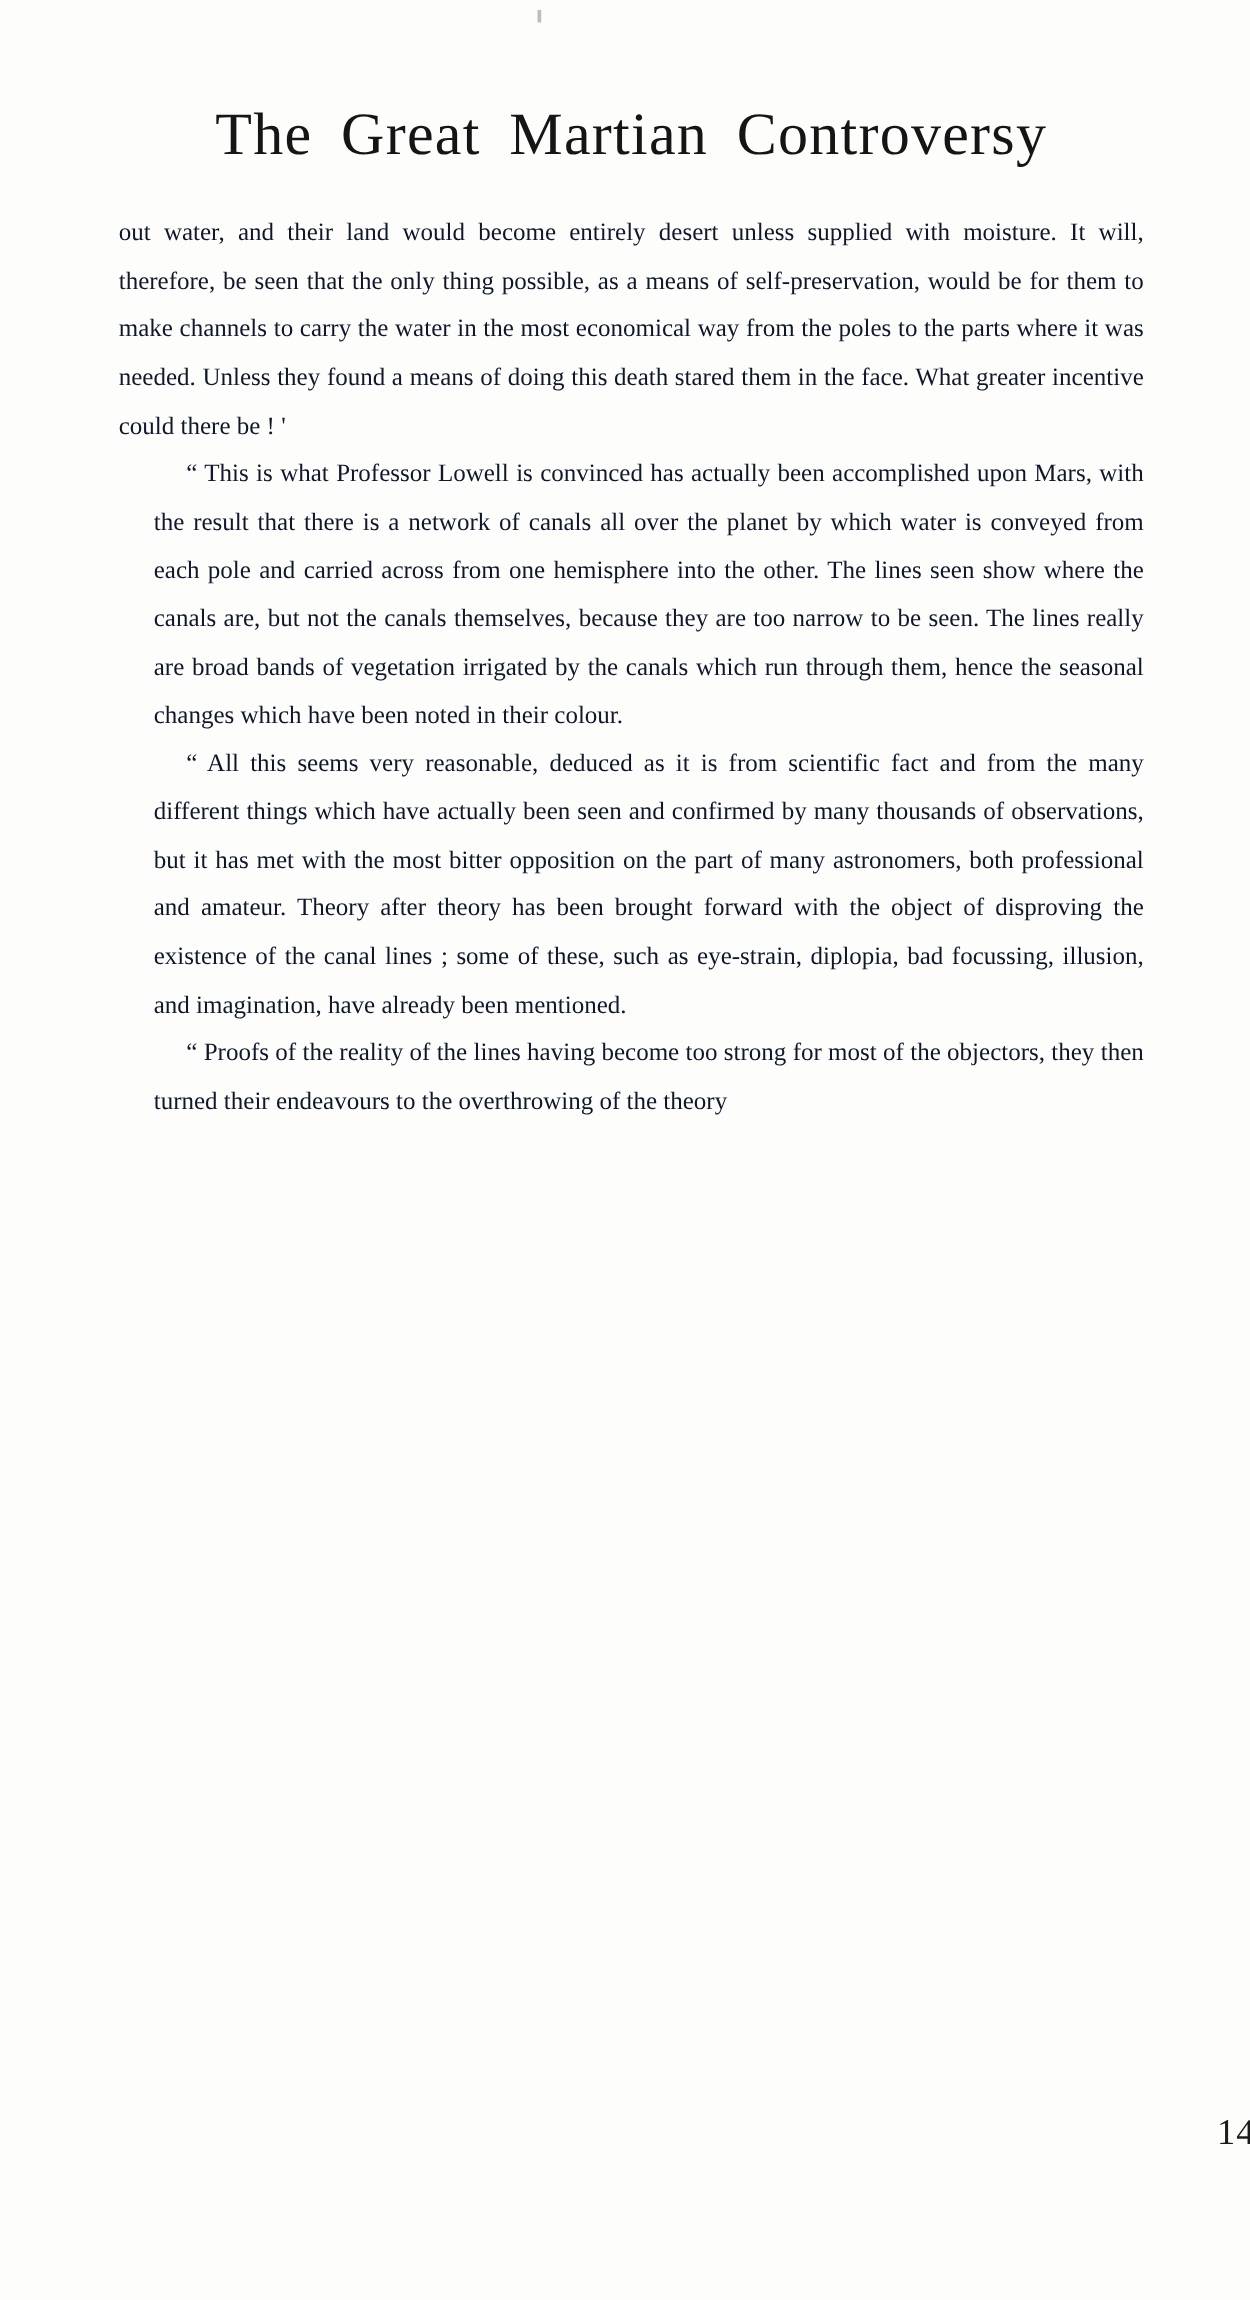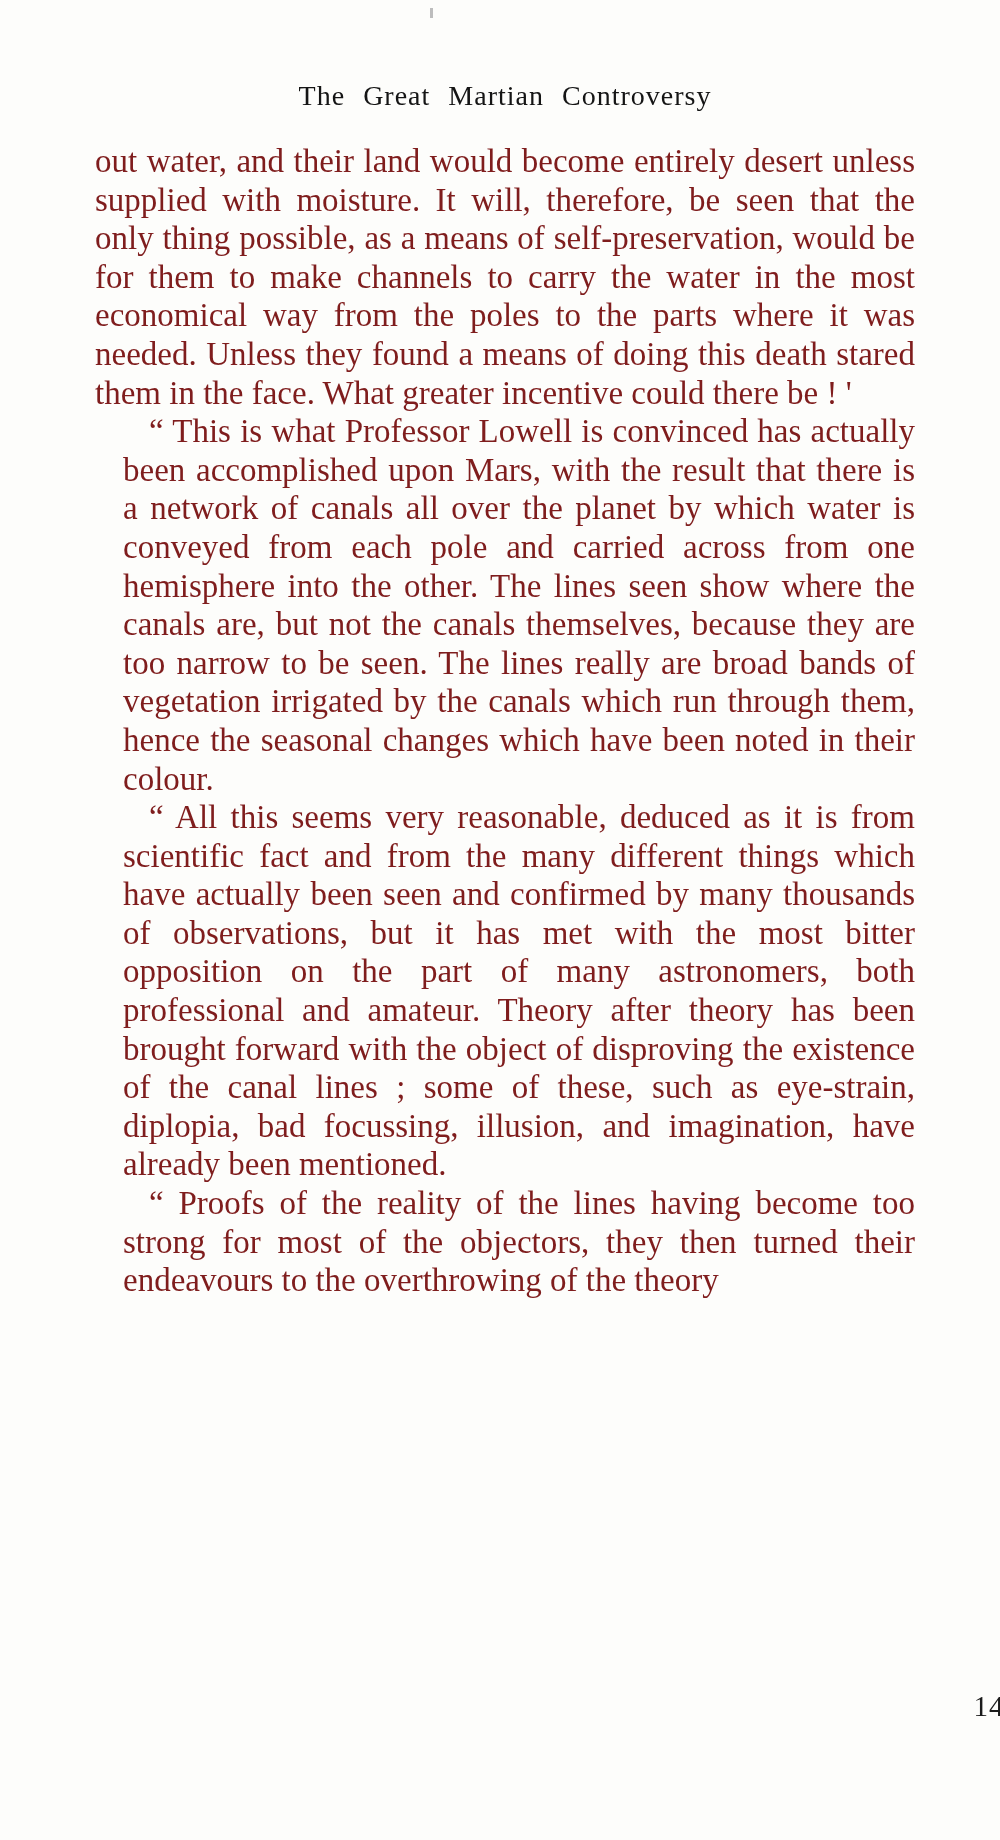--- a/index.html
+++ b/index.html
@@ -24,37 +24,37 @@
   }
   .page-inner {
     position: absolute;
     left: 95px;
     top: 0;
     width: 820px;
   }
   .running-head {
     margin-top: 80px;
     text-align: center;
-    font-size: 28px;
+    font-size: 48px;
     font-weight: 400;
     letter-spacing: 1px;
     word-spacing: 10px;
     color: #151515;
     font-family: "Liberation Serif", serif;
   }
   .body-text {
     margin-top: 30px;
   }
   .para {
     margin: 0;
-    font-size: 33px;
+    font-size: 20px;
     line-height: 38.6px;
     text-align: justify;
     text-justify: inter-word;
-    color: #7f1d1d;
+    color: #0f172a;
     hyphens: manual;
   }
   .para + .para {
     margin-top: 0px;
   }
   .para.indent {
     text-indent: 26px;
     margin-left: 28px;
   }
   .folio {

